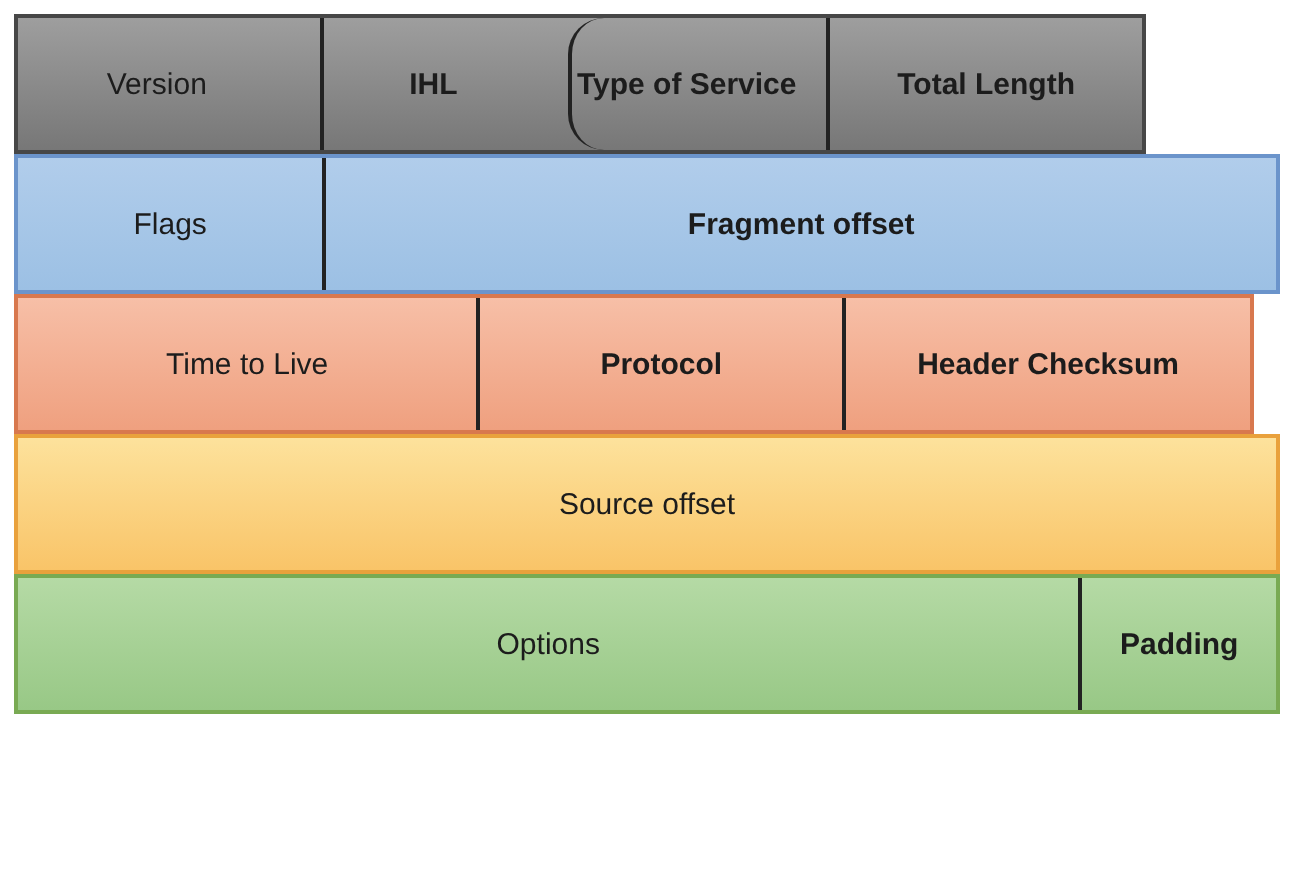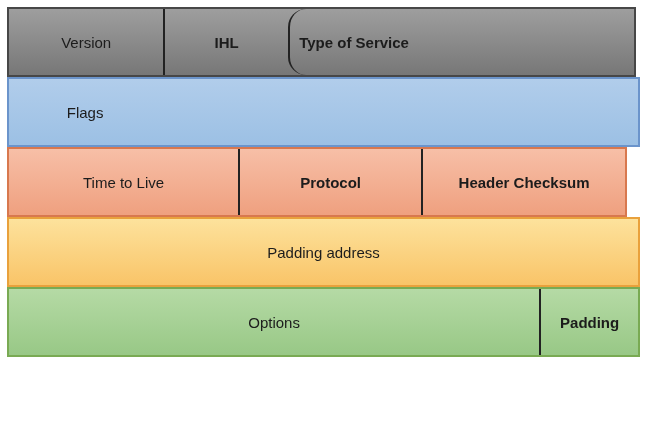--- a/index.html
+++ b/index.html
@@ -28,21 +28,21 @@
     justify-content: center;
     box-sizing: border-box;
     font-size: 15px;
     color: #1c1c1c;
     white-space: nowrap;
     overflow: hidden;
   }
   .cell + .cell { border-left: 2px solid #222222; font-weight: bold; }
 
   
-  .row-1 { width: 629px; background: linear-gradient(#9e9e9e, #777777); border-color: #474747; }
+  .row-1 { width: 566px; background: linear-gradient(#9e9e9e, #777777); border-color: #474747; gap: 12px; }
   .row-2 { width: 633px; background: linear-gradient(#b1cdeb, #9cc0e4); border-color: #6b94cb; }
   .row-3 { width: 620px; background: linear-gradient(#f7bfa7, #efa07f); border-color: #d8784e; }
   .row-4 { width: 633px; background: linear-gradient(#fde29c, #f9c468); border-color: #e9a13c; }
   .row-5 { width: 633px; background: linear-gradient(#aebbe8, #8b9dd7); border-color: #7583b5; }
   .row-6 { width: 633px; background: linear-gradient(#b5daa5, #98c886); border-color: #79aa53; }
 
   
   .w-version   { flex: 0 0 24.7%; }
   .w-ihl       { flex: 0 0 19.9%; }
   .w-tos       { flex: 0 0 20.9%; border-radius: 18px; }
@@ -59,34 +59,36 @@
 </style>
 </head>
 <body>
 
 <div class="diagram">
 
   <div class="row row-1">
     <div class="cell w-version">Version</div>
     <div class="cell w-ihl">IHL</div>
     <div class="cell w-tos">Type of Service</div>
+    <div class="cell w-totlen">Total Length</div>
   </div>
 
   <div class="row row-2">
     <div class="cell w-flags">Flags</div>
+    <div class="cell w-fragoff">Fragment offset</div>
   </div>
 
   <div class="row row-3">
     <div class="cell w-ttl">Time to Live</div>
     <div class="cell w-protocol">Protocol</div>
     <div class="cell w-checksum">Header Checksum</div>
   </div>
 
   <div class="row row-4">
-    <div class="cell w-full">Padding address</div>
+    <div class="cell w-full">Source offset</div>
   </div>
 
 
   <div class="row row-6">
     <div class="cell w-options">Options</div>
     <div class="cell w-padding">Padding</div>
   </div>
 
 </div>
 

